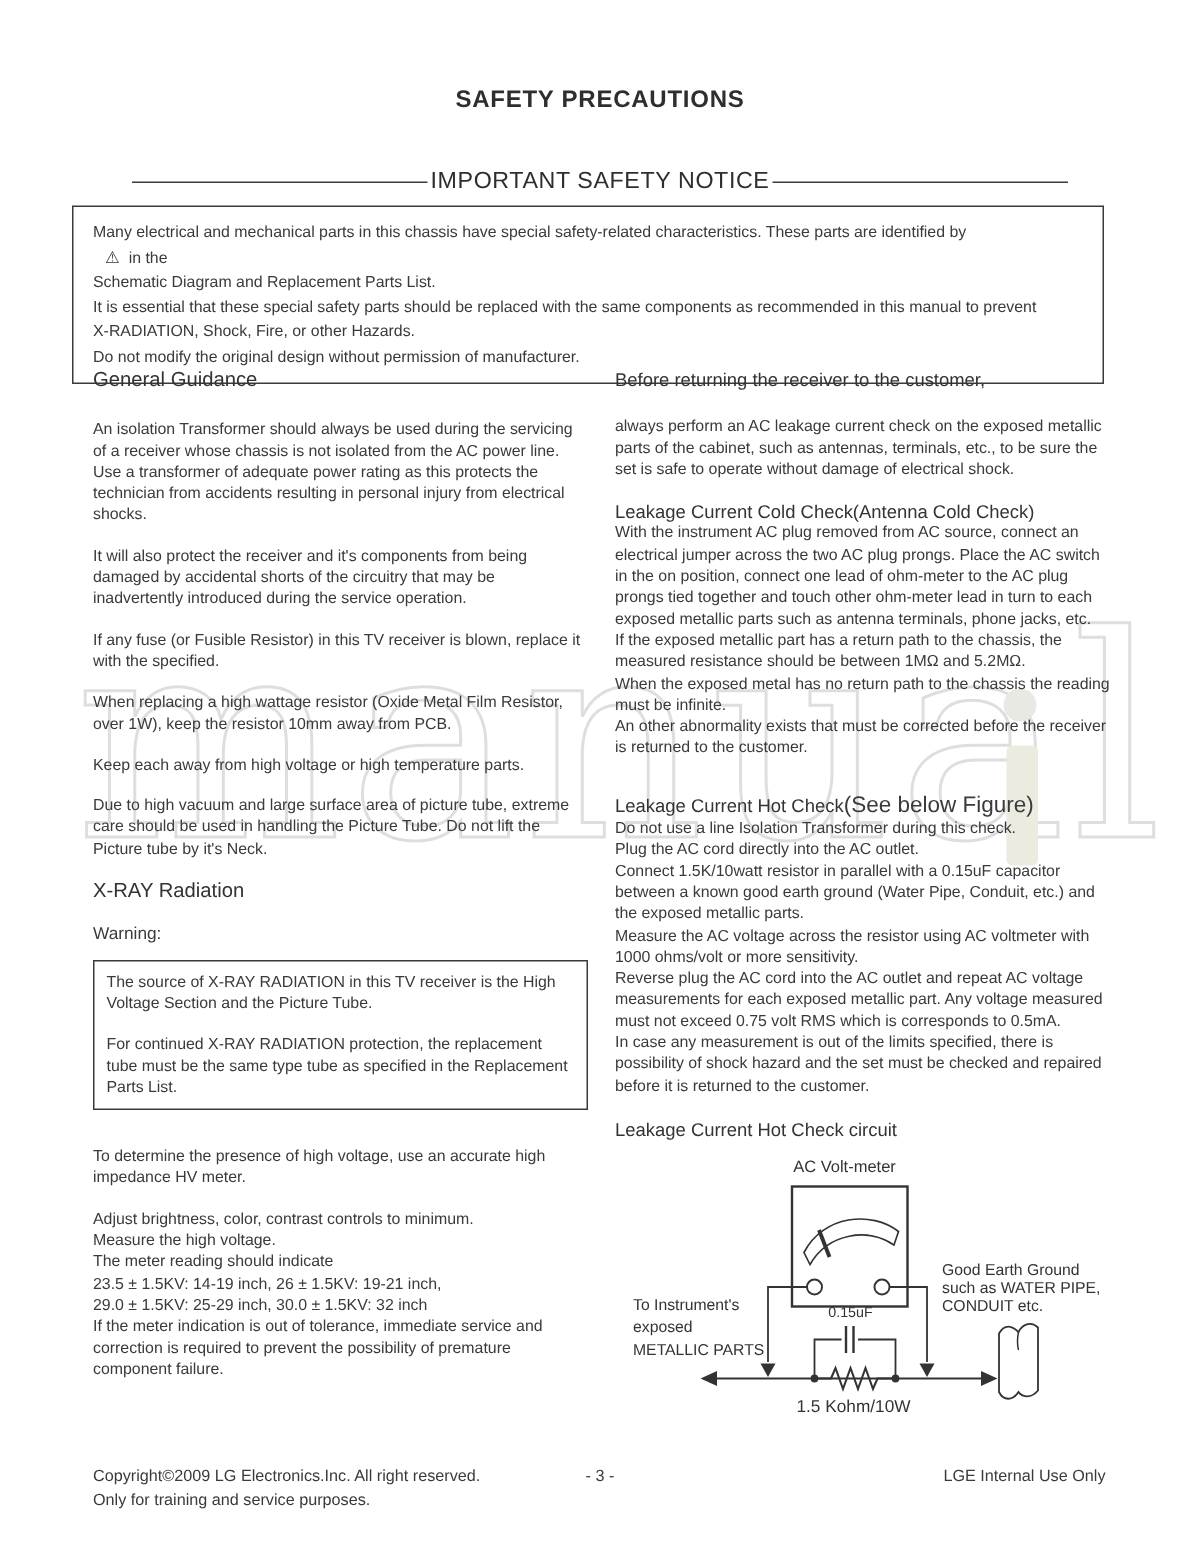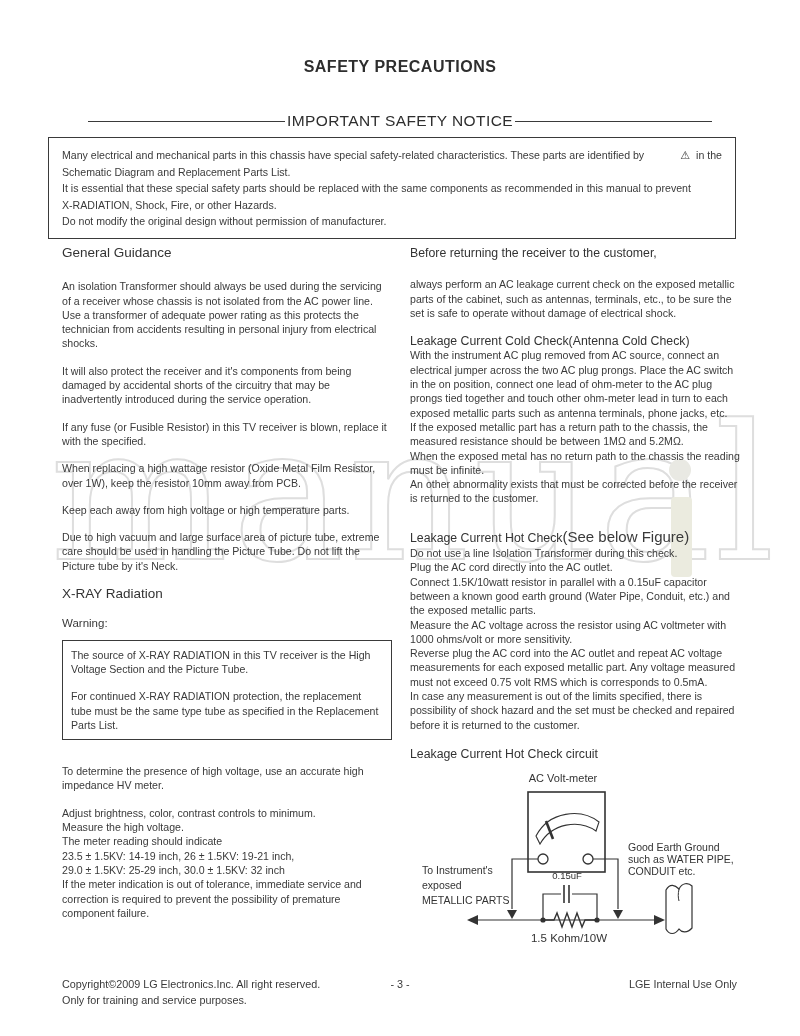--- a/index.html
+++ b/index.html
@@ -29,21 +29,21 @@
   .nb-right{white-space:nowrap;margin-left:8px;}
   .warn-icon{font-size:11px;}
   
   .col{position:absolute;top:246px;font-size:10.6px;line-height:14.3px;color:#3a3a3a;}
   .col-left{left:62px;width:330px;}
   .col-right{left:410px;width:334px;}
   .h2{font-size:13.5px;color:#333;margin:0 0 19px 0;font-weight:400;}
   .h2.tight{margin-bottom:15px;}
   .h3{font-size:12.3px;color:#333;margin:0;font-weight:400;}
   .para{margin:0 0 13px 0;}
-  .line{margin:0;}
+  .line{margin:0;flex-direction:column;}
   .warning-label{margin:0 0 9px 0;font-size:11.5px;}
   .xray-box{border:1.2px solid #3a3a3a;padding:7px 8px;margin:0 0 24px 0;}
   .xray-box .para:last-child{margin-bottom:0;}
   .h3-row{display:flex;align-items:baseline;margin:24px 0 1px 0;}
   .h3-note{font-size:15px;color:#3a3a3a;}
   .sect-gap{margin-top:14px;}
   .diagram{margin:6px 0 0 10px;display:block;}
   .diagram text{font-family:"Liberation Sans",sans-serif;fill:#333;}
   
   .footer{position:absolute;left:0;top:976px;width:100%;font-size:10.8px;line-height:16px;

